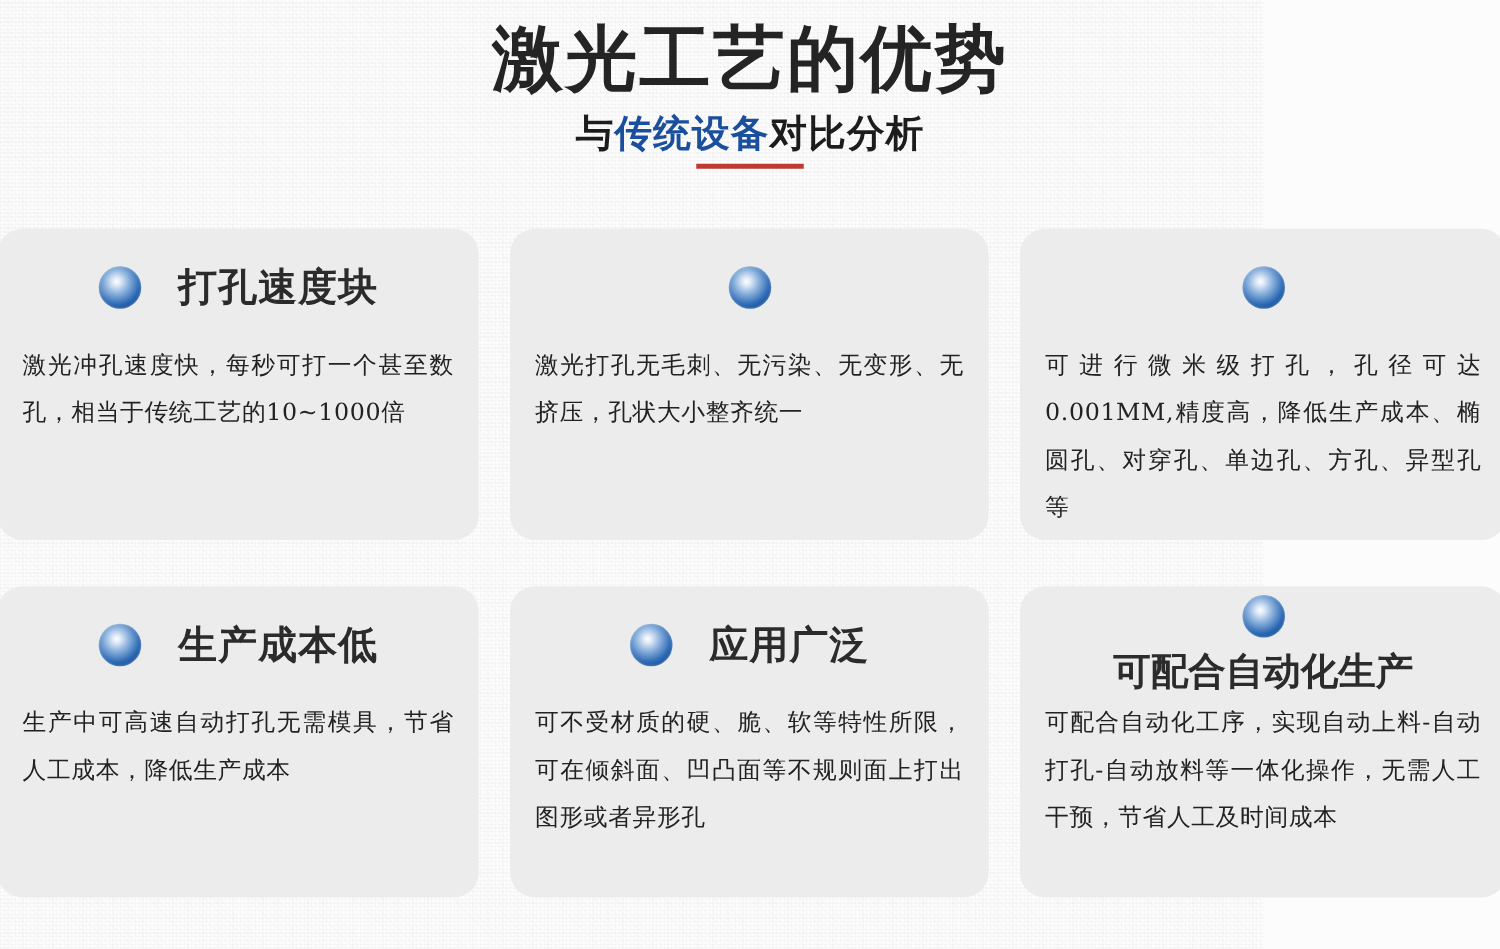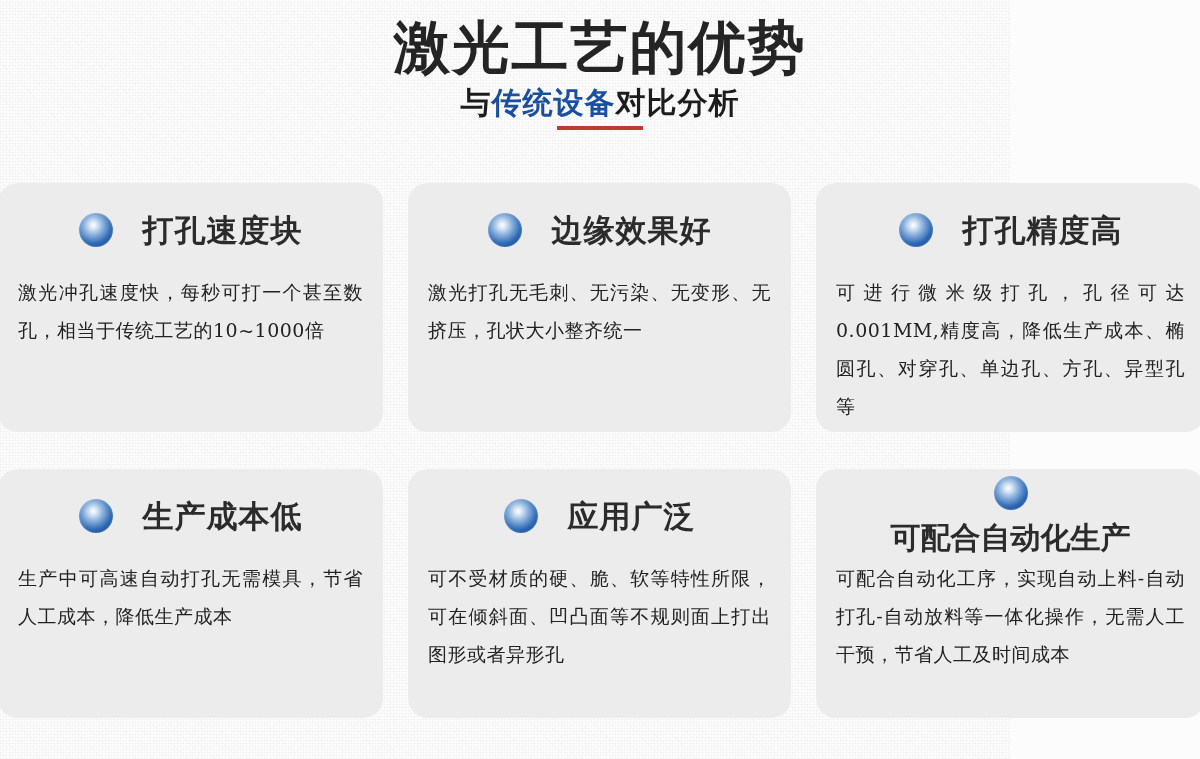--- a/index.html
+++ b/index.html
@@ -41,20 +41,21 @@
     margin: 0;
     padding-top: 10px;
     font-size: 57px;
     line-height: 74px;
     font-weight: 700;
     letter-spacing: 2px;
     color: #242424;
     font-family: "DejaVu Sans", "Liberation Sans", sans-serif;
   }
   .subtitle-wrap {
+    margin-top: 5px;
     position: relative;
     height: 60px;
   }
   .subtitle {
     margin: 0;
     font-size: 30px;
     line-height: 38px;
     font-weight: 700;
     letter-spacing: 1px;
     color: #1c1c1c;
@@ -158,29 +159,27 @@
       <div class="card-head">
         <span class="bullet"></span>
         <span class="card-title">打孔速度块</span>
       </div>
       <div class="card-body">激光冲孔速度快，每秒可打一个甚至数孔，相当于传统工艺的10~1000倍</div>
     </div>
 
     <div class="card col2">
       <div class="card-head">
         <span class="bullet"></span>
-        <span class="card-title">边缘效果好</span>
       </div>
       <div class="card-body">激光打孔无毛刺、无污染、无变形、无挤压，孔状大小整齐统一</div>
     </div>
 
     <div class="card col3">
       <div class="card-head">
         <span class="bullet"></span>
-        <span class="card-title">打孔精度高</span>
       </div>
       <div class="card-body">可进行微米级打孔，孔径可达0.001MM,精度高，降低生产成本、椭圆孔、对穿孔、单边孔、方孔、异型孔等</div>
     </div>
 
     <div class="card col1">
       <div class="card-head">
         <span class="bullet"></span>
         <span class="card-title">生产成本低</span>
       </div>
       <div class="card-body">生产中可高速自动打孔无需模具，节省人工成本，降低生产成本</div>

